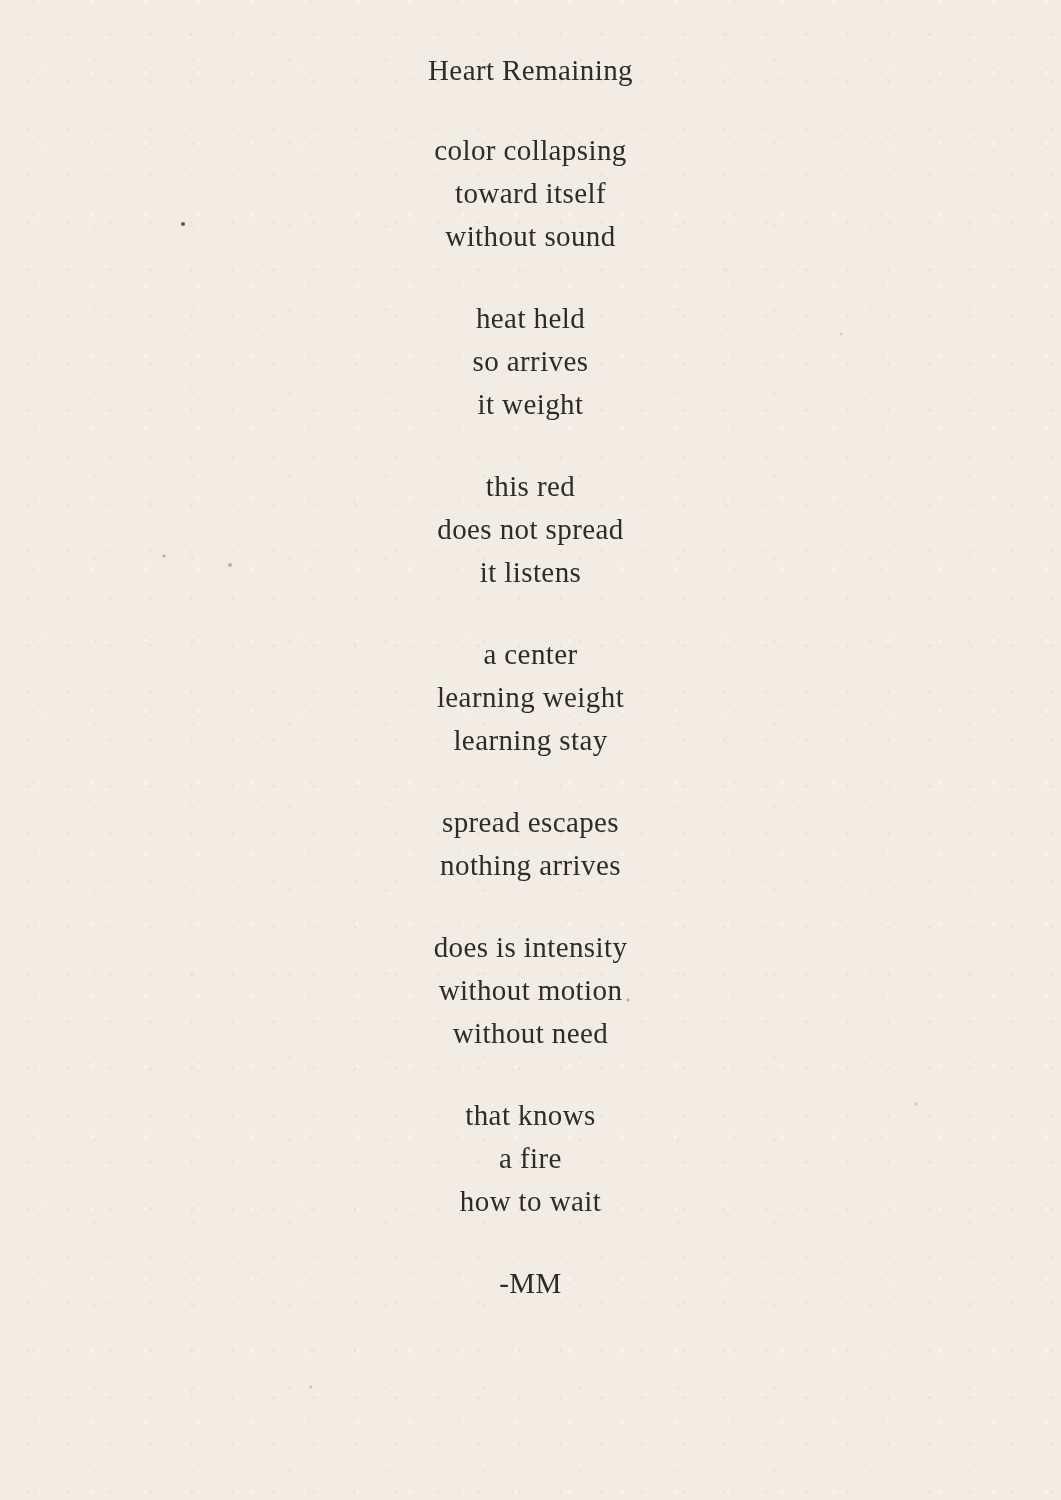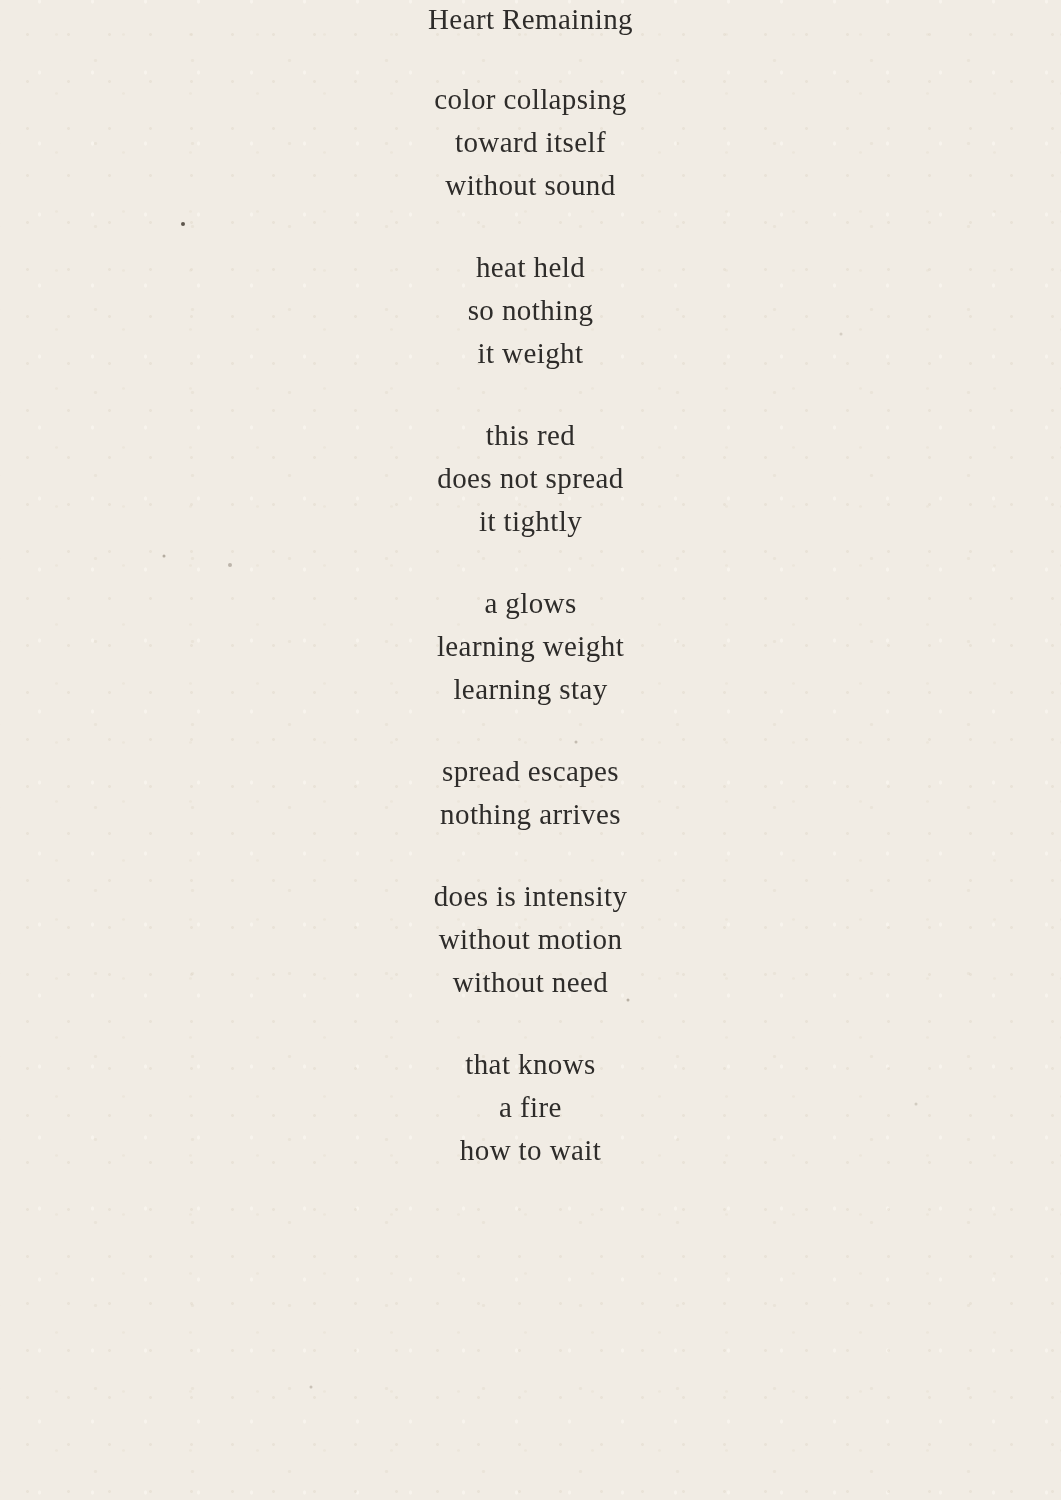--- a/index.html
+++ b/index.html
@@ -42,20 +42,21 @@
       575px 741px 0 0.5px rgba(130, 118, 100, 0.40),
       310px 1386px 0 0.5px rgba(130, 118, 100, 0.35),
       915px 1103px 0 0.5px rgba(140, 128, 110, 0.30),
       840px 333px 0 0.5px rgba(140, 128, 110, 0.28);
   }
   .poem {
     position: relative;
     box-sizing: border-box;
     width: 100%;
     height: 100%;
+    padding-top: 51px;
     text-align: center;
     color: #2e2c2a;
     font-size: 29px;
     line-height: 39px;
     letter-spacing: 0.4px;
   }
   .title {
     font-size: 29px;
     font-weight: normal;
     margin: 0 0 41px 0;
@@ -79,33 +80,33 @@
     <h1 class="title">Heart Remaining</h1>
 
     <div class="stanza">
       <p class="line">color collapsing</p>
       <p class="line">toward itself</p>
       <p class="line">without sound</p>
     </div>
 
     <div class="stanza">
       <p class="line">heat held</p>
-      <p class="line">so nothing</p>
+      <p class="line">so arrives</p>
       <p class="line">it weight</p>
     </div>
 
 
     <div class="stanza">
       <p class="line">this red</p>
       <p class="line">does not spread</p>
-      <p class="line">it tightly</p>
+      <p class="line">it listens</p>
     </div>
 
     <div class="stanza">
-      <p class="line">a glows</p>
+      <p class="line">a center</p>
       <p class="line">learning weight</p>
       <p class="line">learning stay</p>
     </div>
 
     <div class="stanza">
       <p class="line">spread escapes</p>
       <p class="line">nothing arrives</p>
     </div>
 
     <div class="stanza">
@@ -113,14 +114,15 @@
       <p class="line">without motion</p>
       <p class="line">without need</p>
     </div>
 
     <div class="stanza">
       <p class="line">that knows</p>
       <p class="line">a fire</p>
       <p class="line">how to wait</p>
     </div>
 
+    <p class="signature">-MM</p>
   </main>
 </div>
 
 </body></html>

